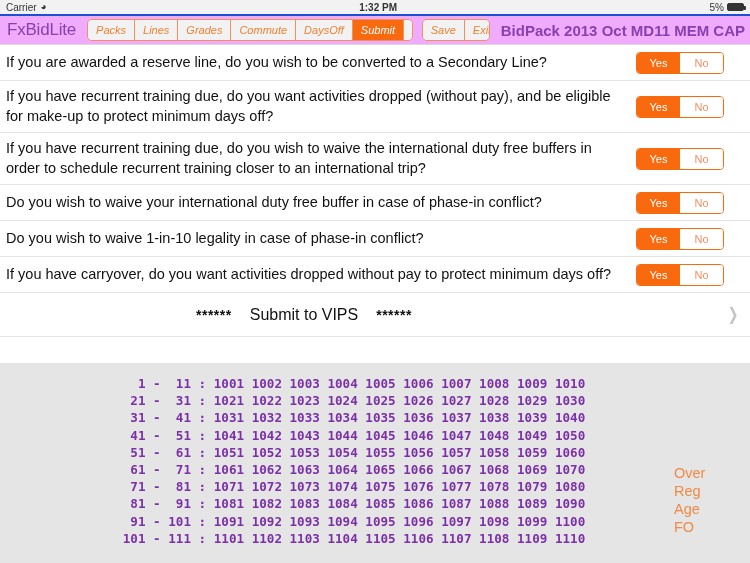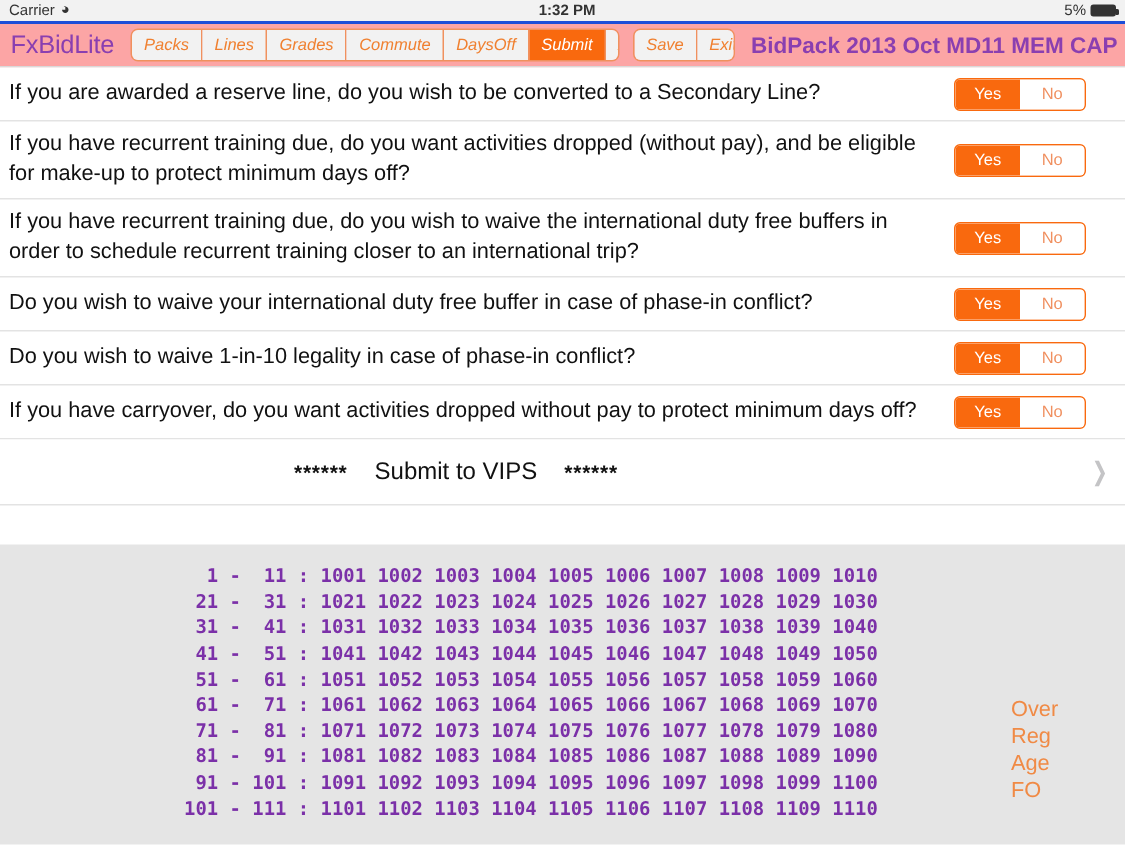--- a/index.html
+++ b/index.html
@@ -29,21 +29,21 @@
     position:relative; background:#333;
   }
   .battery-shape::after {
     content:""; position:absolute; right:-3px; top:2px;
     width:2px; height:4px; background:#333; border-radius:0 1px 1px 0;
   }
 
   
   #toolbar {
     height:29px; width:100%;
-    background:#fca5a5;
+    background:#f0abfc;
     display:flex; align-items:center;
     padding:0 5px;
     border-bottom:1px solid #d9d9d9;
   }
   #app-title {
     color:#8a3fb0; font-size:17px; font-weight:500;
     margin-right:11px; margin-left:2px; letter-spacing:-0.2px;
   }
   .btn-group {
     display:flex; align-items:stretch;

